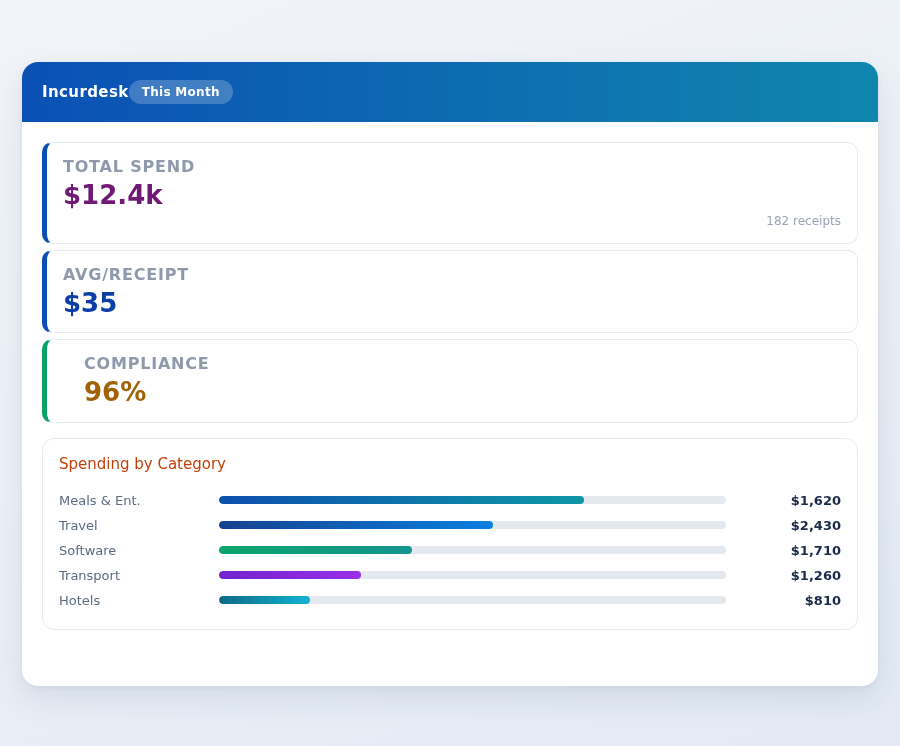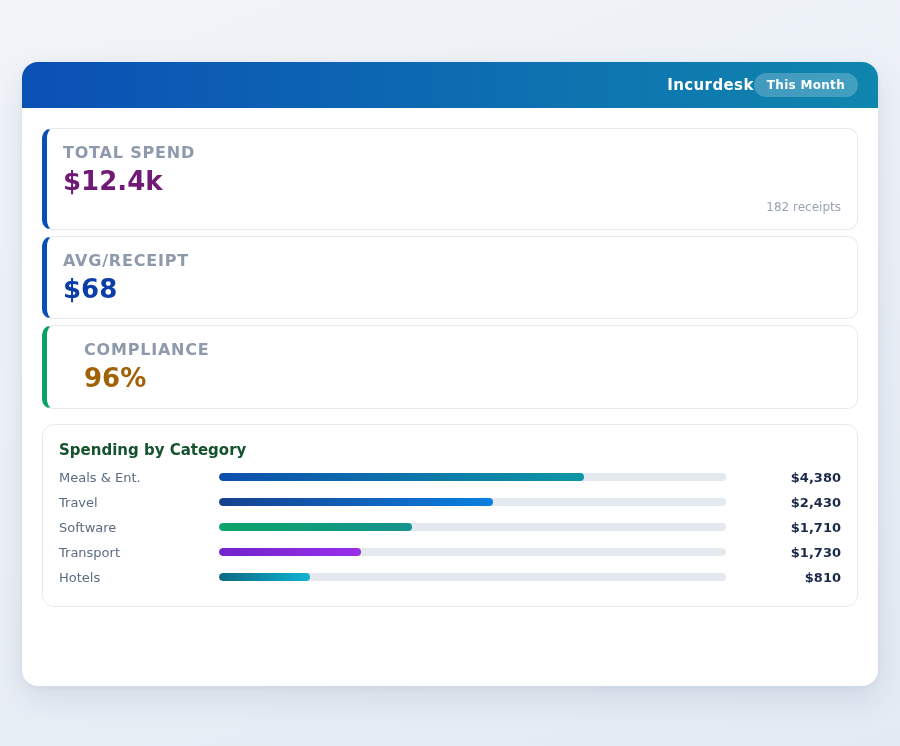--- a/index.html
+++ b/index.html
@@ -14,25 +14,25 @@
   .panel {
     position: absolute;
     left: 22px; top: 62px;
     width: 856px; height: 624px;
     background: #ffffff;
     border-radius: 16px;
     box-shadow: 0 12px 32px rgba(30, 50, 90, 0.10), 0 2px 6px rgba(30,50,90,0.05);
   }
 
   .app-header {
-    height: 46px;
+    height: 60px;
     border-radius: 16px 16px 0 0;
     display: flex;
     align-items: center;
-    justify-content: flex-end;
+    justify-content: flex-start;
     padding: 0 20px;
   }
   .app-title {
     color: #ffffff;
     font-size: 15px;
     font-weight: bold;
     letter-spacing: 0.4px;
   }
   .period-badge {
     background: rgba(255, 255, 255, 0.22);
@@ -78,23 +78,23 @@
 
   .chart-card {
     background: #ffffff;
     border: 1px solid #e6ebf2;
     border-radius: 12px;
     padding: 16px;
     margin-top: 15px;
   }
   .chart-title {
     font-size: 15px;
-    font-weight: bold;
-    color: #14532d;
-    margin-bottom: 6px;
+    font-weight: normal;
+    color: #c2410c;
+    margin-bottom: 15px;
   }
   .bar-row {
     display: flex;
     align-items: center;
     height: 25px;
     gap: 40px;
   }
   .bar-label {
     width: 120px;
     flex: 0 0 120px;
@@ -135,37 +135,37 @@
 
     <div class="stat-card" style="border-left-color: rgb(11, 79, 179);">
       <div class="stat-label">TOTAL SPEND</div>
       <div class="stat-value" style="color: #701a75;">$12.4k</div>
       <div class="stat-sub">182 receipts</div>
     </div>
 
 
     <div class="stat-card" style="border-left-color: rgb(11, 79, 179);">
       <div class="stat-label">AVG/RECEIPT</div>
-      <div class="stat-value" style="color: rgb(11, 63, 167);">$68</div>
+      <div class="stat-value" style="color: rgb(11, 63, 167);">$35</div>
     </div>
 
     <div class="stat-card" style="border-left-color: rgb(10, 162, 100); padding-left: 37px;">
       <div class="stat-label">COMPLIANCE</div>
       <div class="stat-value" style="color: #a16207;">96%</div>
     </div>
 
     <div class="chart-card">
       <div class="chart-title">Spending by Category</div>
 
       <div class="bar-row">
         <div class="bar-label">Meals &amp; Ent.</div>
         <div class="bar-track" style="background: rgb(228, 233, 240);">
             <div class="bar-fill" style="width: 72%; background: linear-gradient(90deg, rgb(13, 79, 174), rgb(13, 151, 166));"></div>
           </div>
-        <div class="bar-value">$4,380</div>
+        <div class="bar-value">$1,620</div>
       </div>
 
       <div class="bar-row">
         <div class="bar-label">Travel</div>
         <div class="bar-track" style="background: rgb(228, 233, 240);">
             <div class="bar-fill" style="width: 54%; background: linear-gradient(90deg, rgb(22, 65, 143), rgb(10, 128, 224));"></div>
           </div>
         <div class="bar-value">$2,430</div>
       </div>
 
@@ -175,21 +175,21 @@
             <div class="bar-fill" style="width: 38%; background: linear-gradient(90deg, rgb(12, 164, 105), rgb(22, 147, 144));"></div>
           </div>
         <div class="bar-value">$1,710</div>
       </div>
 
       <div class="bar-row">
         <div class="bar-label">Transport</div>
         <div class="bar-track" style="background: rgb(228, 233, 240);">
             <div class="bar-fill" style="width: 28%; background: linear-gradient(90deg, rgb(114, 35, 206), rgb(154, 47, 232));"></div>
           </div>
-        <div class="bar-value">$1,730</div>
+        <div class="bar-value">$1,260</div>
       </div>
 
       <div class="bar-row">
         <div class="bar-label">Hotels</div>
         <div class="bar-track" style="background: rgb(228, 233, 240);">
             <div class="bar-fill" style="width: 18%; background: linear-gradient(90deg, rgb(13, 106, 133), rgb(18, 179, 212));"></div>
           </div>
         <div class="bar-value">$810</div>
       </div>
 

